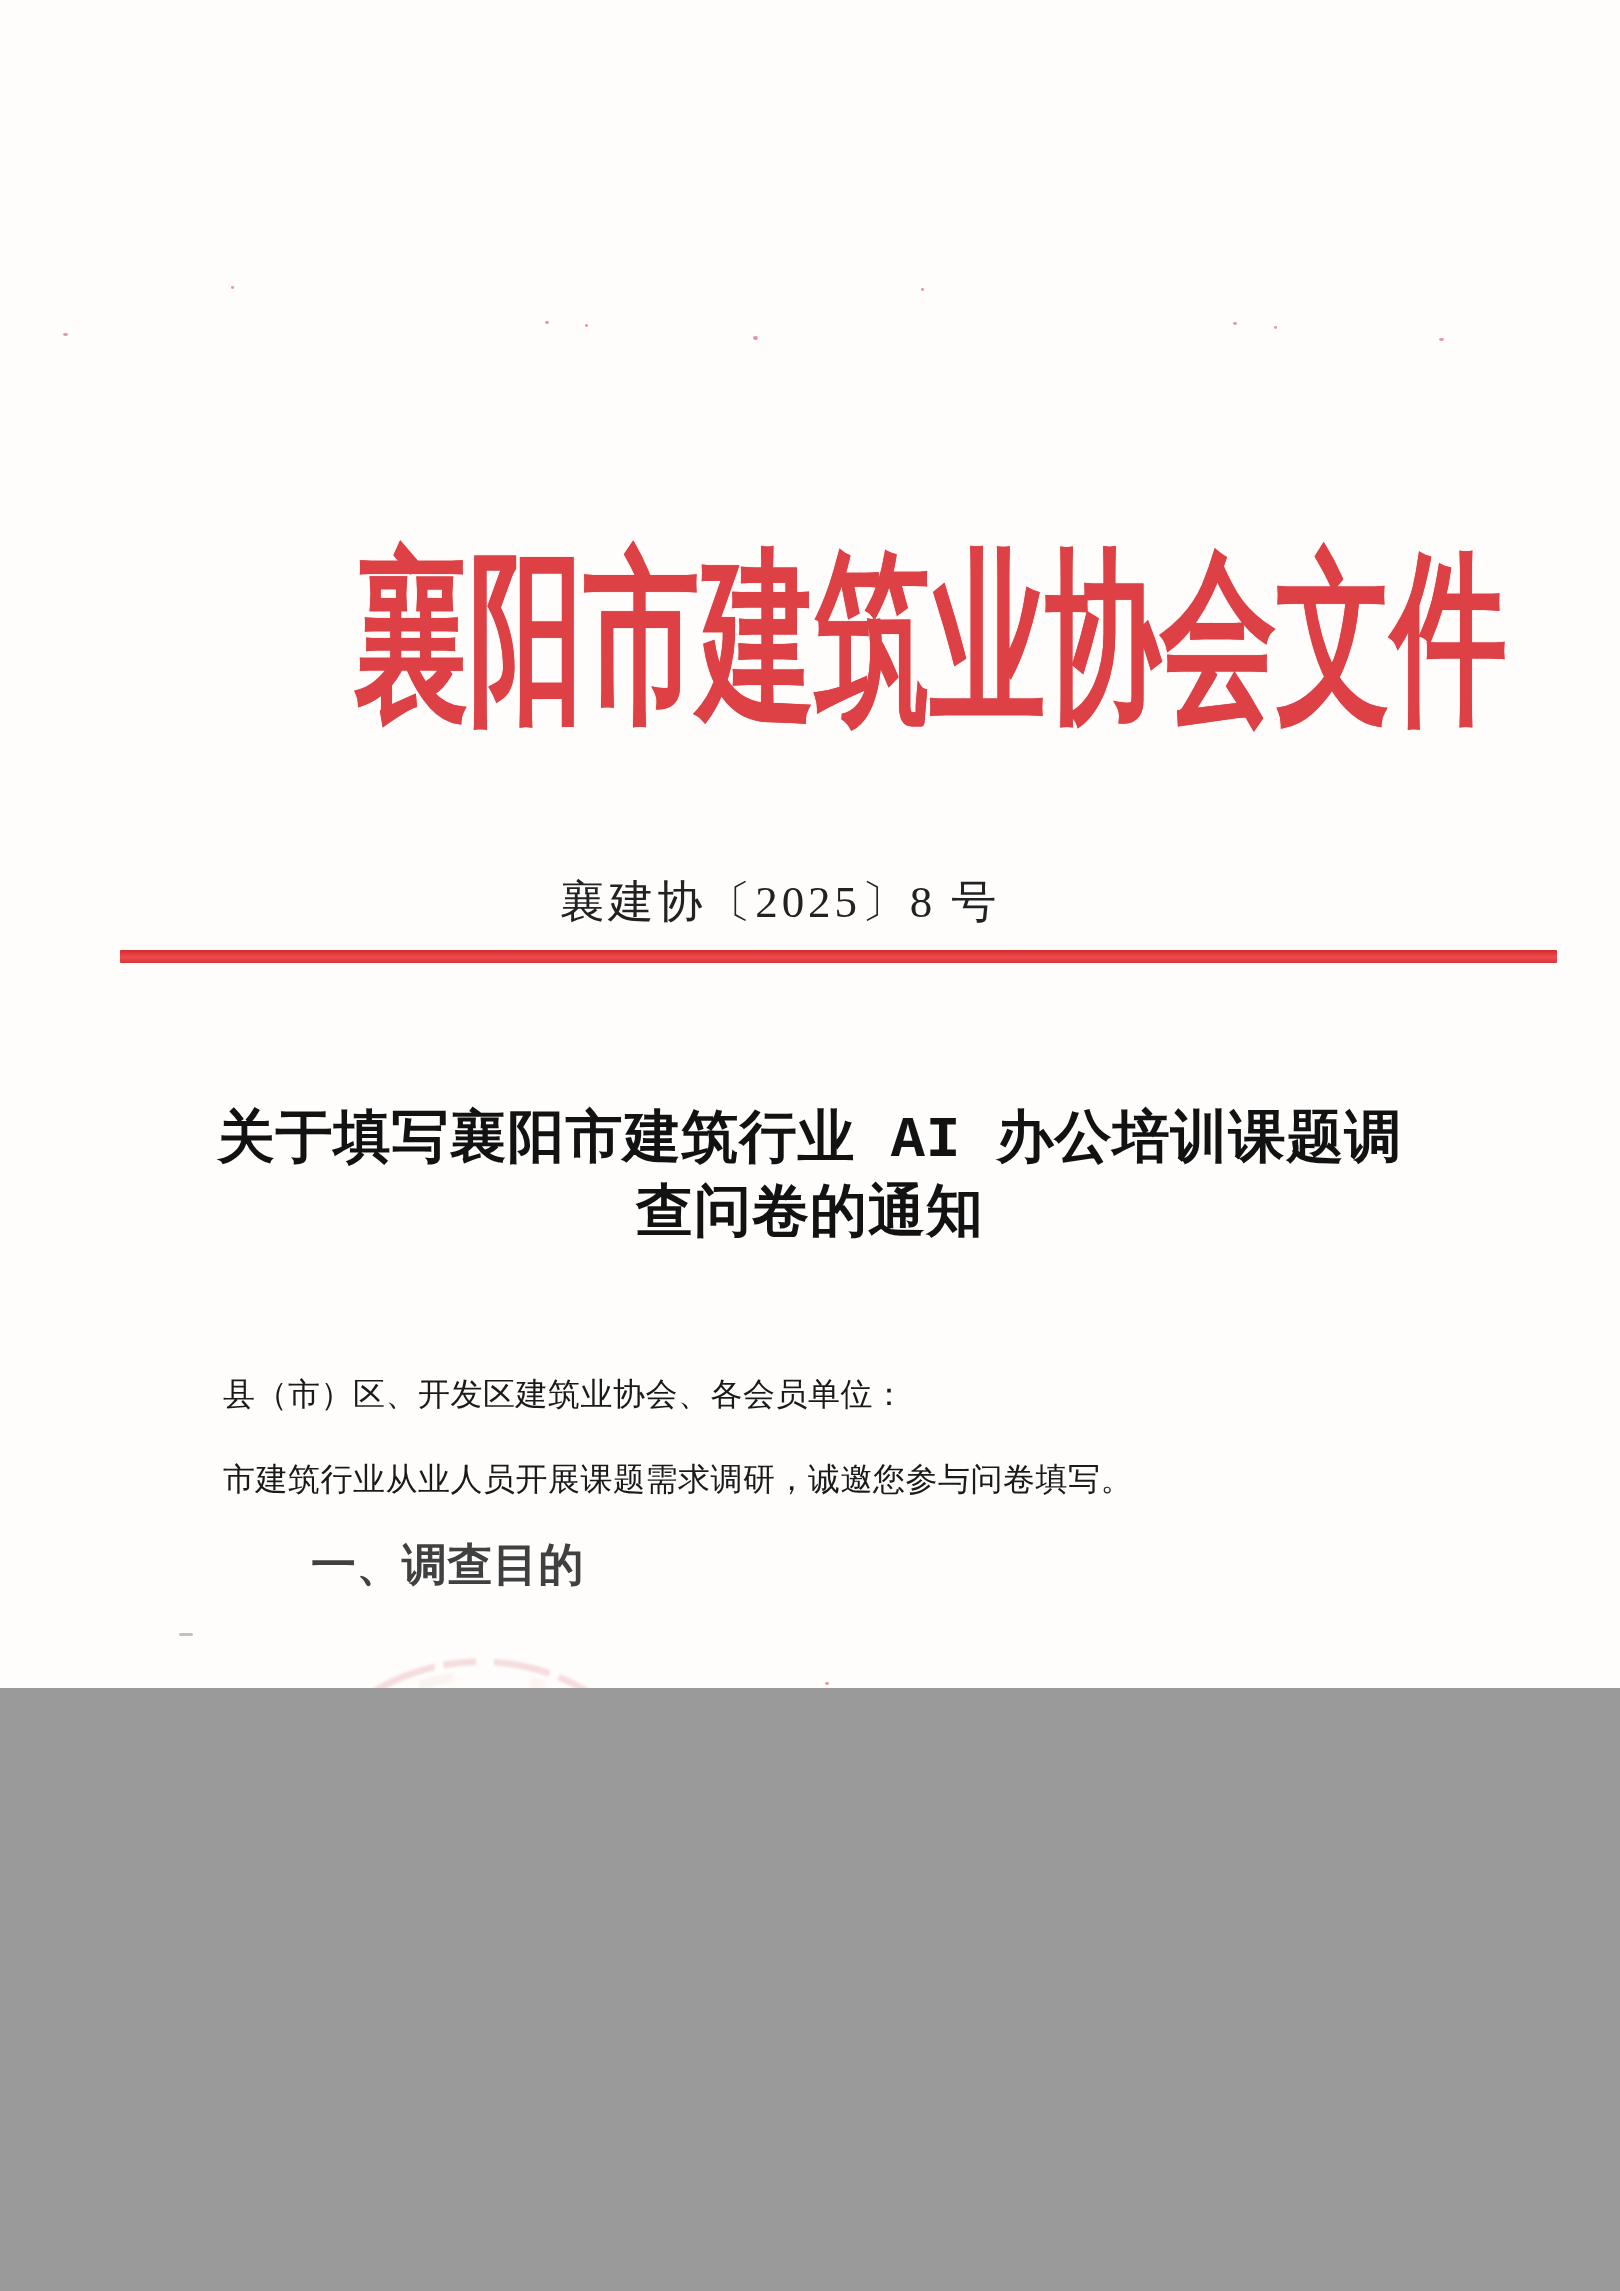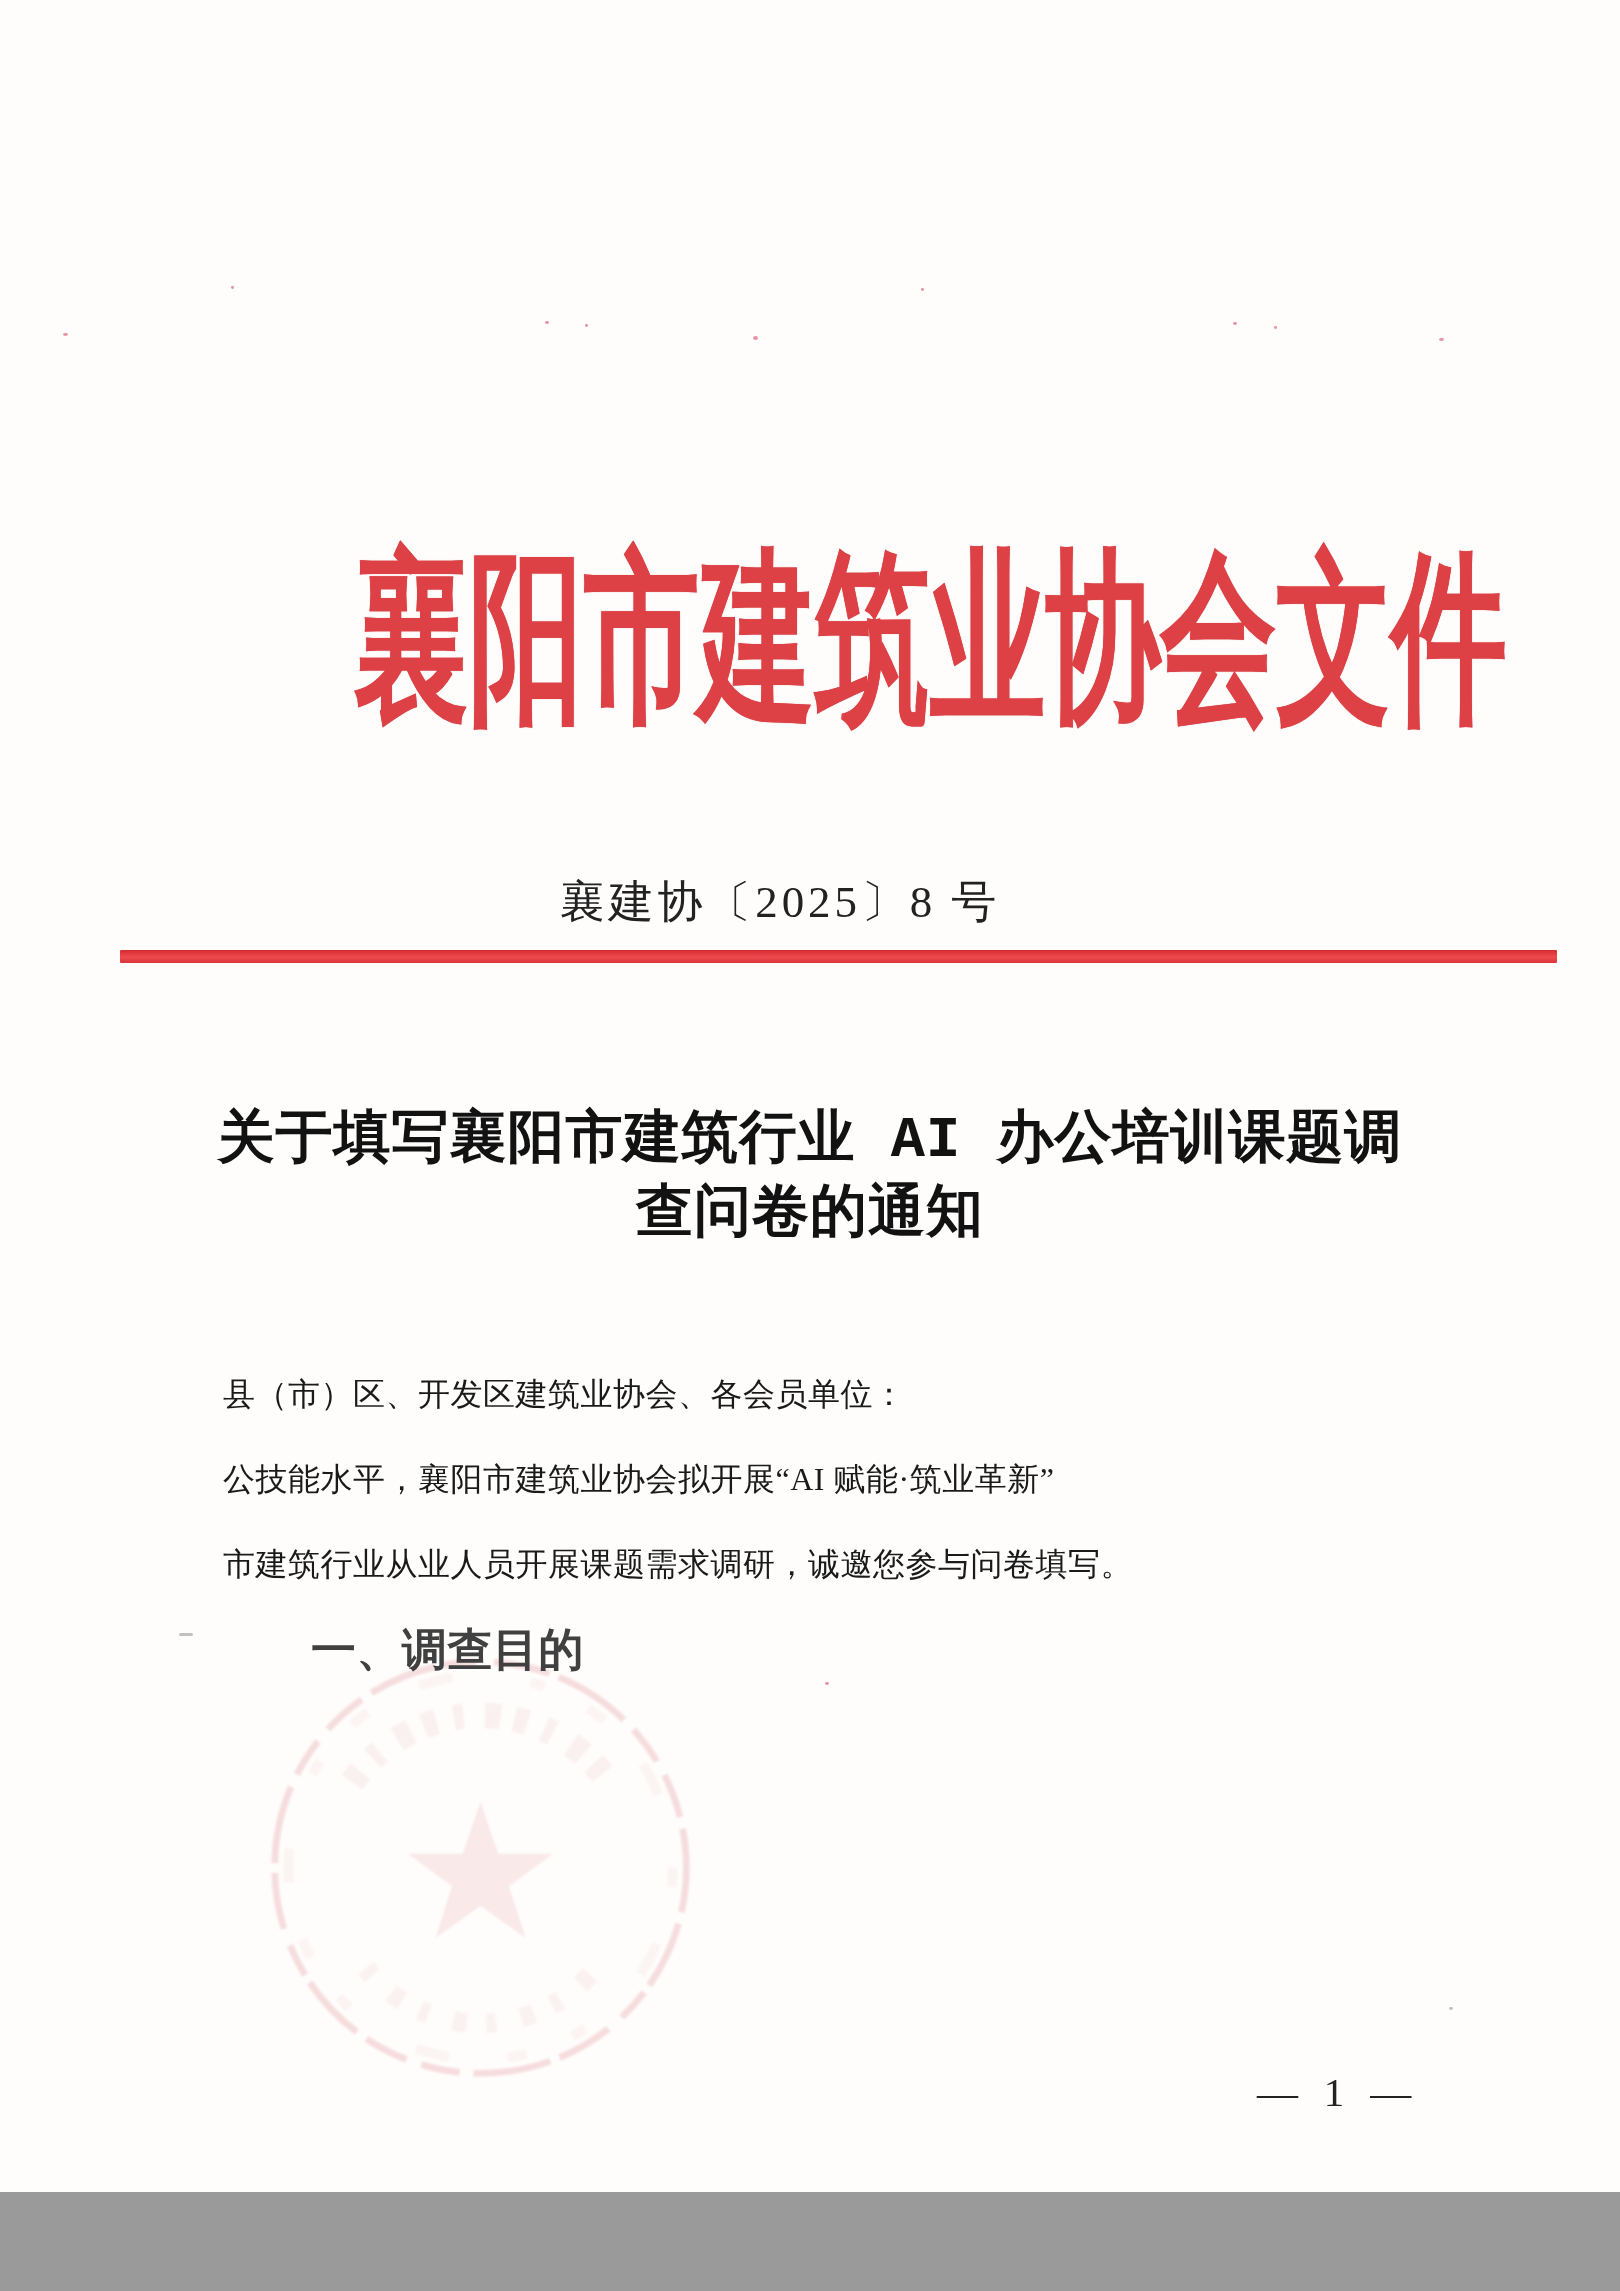--- a/index.html
+++ b/index.html
@@ -1,18 +1,18 @@
 <!DOCTYPE html>
 <html><head>
 <meta charset="utf-8">
 <style>
   html,body{margin:0;padding:0;background:#9a9a9a;}
   .page{
     position:relative;
-    width:1620px;height:2192px;
+    width:1620px;height:1688px;
     margin:0 auto;
     background:#fefdfc;
     overflow:hidden;
     font-family:"Liberation Serif","DejaVu Serif",serif;
     color:#1c1c1c;
   }
   
   .letterhead{
     position:absolute;top:541px;left:0;width:100%;
     text-align:center;white-space:nowrap;
@@ -103,21 +103,20 @@
   <svg class="seal" viewBox="0 0 455 455" xmlns="http://www.w3.org/2000/svg">
     <circle cx="227" cy="227" r="210" fill="none" stroke="rgba(214,85,91,0.34)" stroke-width="7" stroke-dasharray="46 12 70 9 34 18 58 10 80 14 40 16"></circle>
     <circle cx="227" cy="227" r="196" fill="none" stroke="rgba(214,85,91,0.10)" stroke-width="10" stroke-dasharray="20 60 35 80 15 50"></circle>
     <polygon points="227,160 245,213 301,213 256,246 273,299 227,266 181,299 198,246 153,213 209,213" fill="rgba(214,85,91,0.22)"></polygon>
     <path d="M 96 140 A 160 160 0 0 1 358 140" fill="none" stroke="rgba(214,85,91,0.14)" stroke-width="26" stroke-dasharray="14 18 10 22 16 14"></path>
     <path d="M 110 330 A 150 150 0 0 0 344 330" fill="none" stroke="rgba(214,85,91,0.12)" stroke-width="20" stroke-dasharray="10 26 14 20"></path>
   </svg>
 
   <div class="body-text">
     <div class="line">县（市）区、开发区建筑业协会、各会员单位：</div>
-    <div class="line">公技能水平，襄阳市建筑业协会拟开展“AI 赋能·筑业革新”</div>
     <div class="line">市建筑行业从业人员开展课题需求调研，诚邀您参与问卷填写。</div>
     <div class="line indent section-bold">一、调查目的</div>
   </div>
 
   <div class="page-number">— 1 —</div>
 
   <div>
     <span class="noise pink" style="left:63px;top:333px;width:4.9px;height:2.9px;"></span>
     <span class="noise pink" style="left:231px;top:286px;width:2.9px;height:2.9px;"></span>
     <span class="noise pink" style="left:545px;top:321px;width:3.9px;height:2.9px;"></span>

